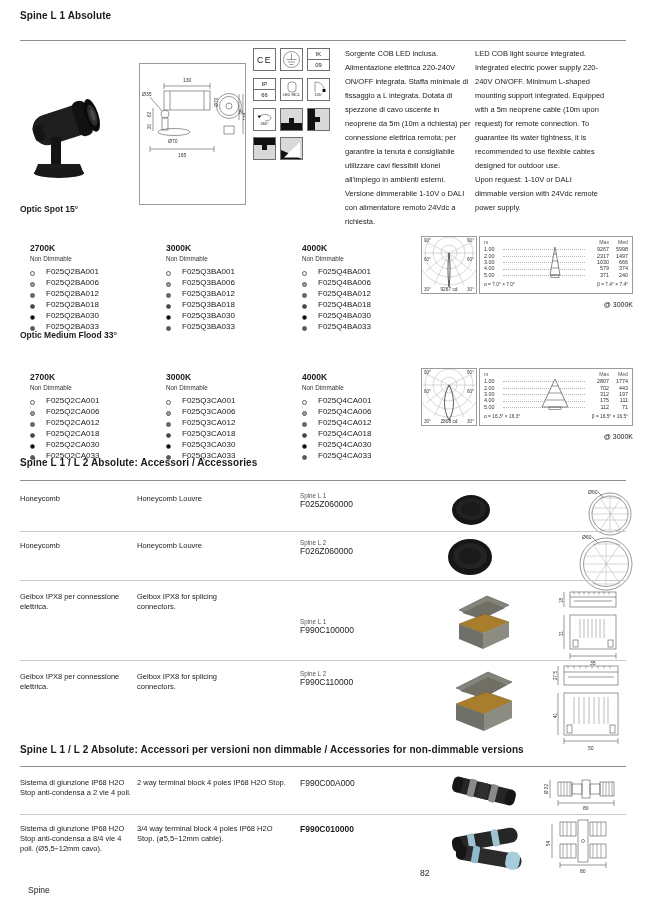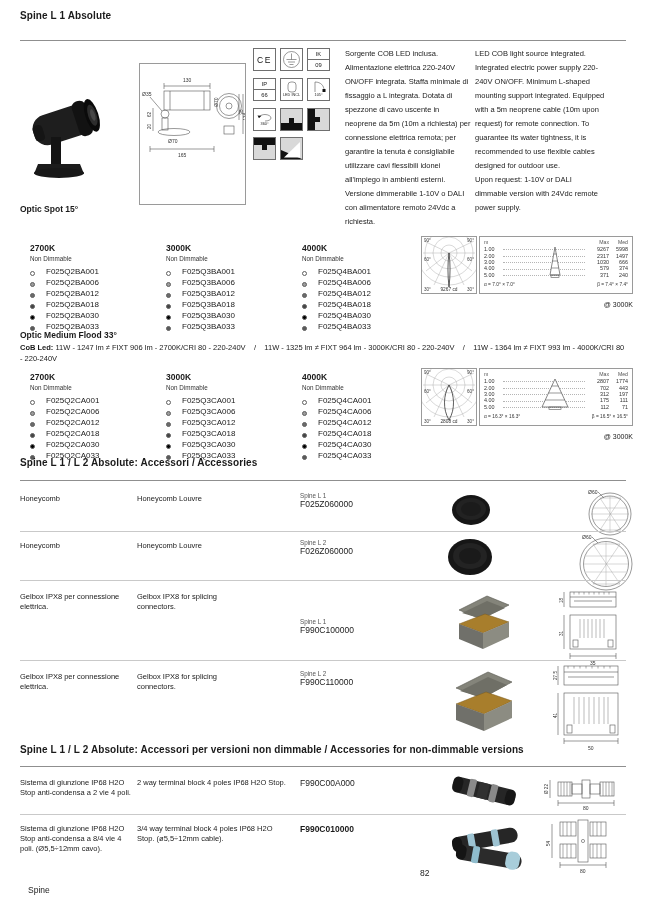--- a/index.html
+++ b/index.html
@@ -358,21 +358,20 @@
       <rect class="ln" x="13" y="29" width="8" height="2.5"></rect>
     </svg>
     <div class="cone-foot">
       <span>α = 7.0° × 7.0°</span>
       <span>β = 7.4° × 7.4°</span>
     </div>
   </div>
   <div class="note" style="left:555px;top:301px;width:78px;text-align:right;">@ 3000K</div>
 
   <div class="abs h2" style="left:20px;top:330px;">Optic Medium Flood 33°</div>
-  <div class="abs cob" style="left:20px;top:342px;"><b>CoB Led:</b><span> 11W - 1247 lm ≠ FIXT 906 lm - 2700K/CRI 80 - 220-240V    /    11W - 1325 lm ≠ FIXT 964 lm - 3000K/CRI 80 - 220-240V    /    11W - 1364 lm ≠ FIXT 993 lm - 4000K/CRI 80 - 220-240V</span></div>
 
   <div class="abs col" style="left:30px;top:372px;">
     <div class="temp">2700K</div>
     <div class="nd">Non Dimmable</div>
     <div class="code-row">
         <span class="dot" style="background: rgb(255, 255, 255);"></span>
         <span>F025Q2CA001</span>
       </div>
     <div class="code-row">
         <span class="dot" style="background: rgb(156, 156, 156);"></span>

